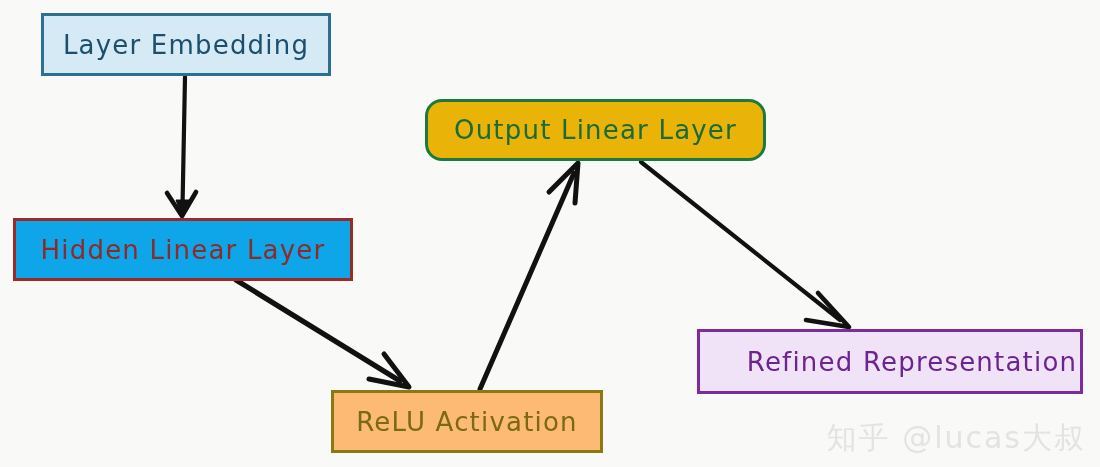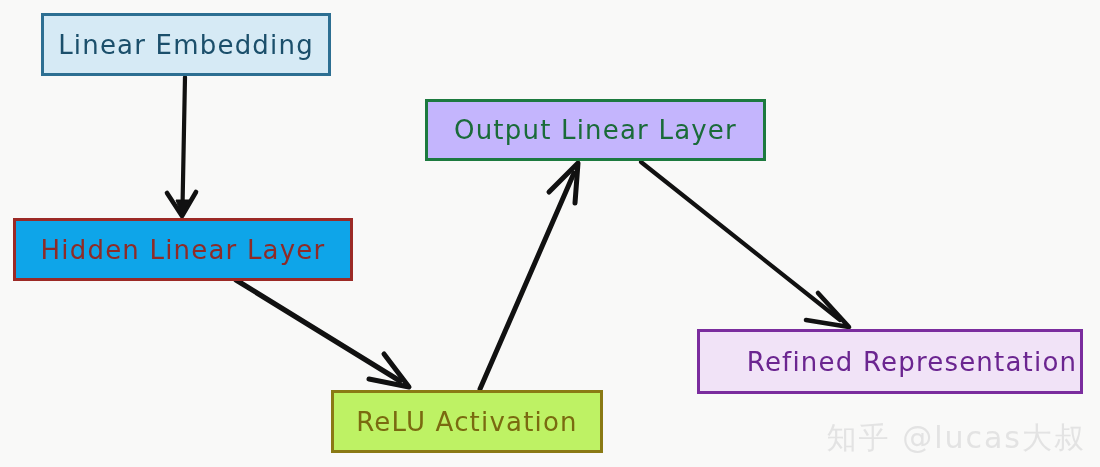--- a/index.html
+++ b/index.html
@@ -91,32 +91,32 @@
       <path d="M 549 192 L 578 163 L 575 203" stroke="#111111" stroke-width="5" fill="none" stroke-linecap="round" stroke-linejoin="round"></path>
     </g>
 
     <g>
       <path d="M 641 162 L 840 320" stroke="#111111" stroke-width="4.2" fill="none" stroke-linecap="round"></path>
       <path d="M 818 293 L 849 327 L 806 320" stroke="#111111" stroke-width="4.6" fill="none" stroke-linecap="round" stroke-linejoin="round"></path>
     </g>
   </svg>
 
   <div class="node" id="node-input-embedding" style="left: 41px; top: 13px; width: 290px; height: 63px; background: rgb(214, 234, 245); border-color: rgb(45, 111, 146);">
-    <span class="node-label" style="color: rgb(27, 79, 107);">Linear Embedding</span>
+    <span class="node-label" style="color: rgb(27, 79, 107);">Layer Embedding</span>
   </div>
 
   <div class="node" id="node-hidden-linear" style="left: 13px; top: 218px; width: 340px; height: 63px; background: #0ea5e9; border-color: rgb(156, 42, 38);">
     <span class="node-label" style="color: rgb(142, 43, 39);">Hidden Linear Layer</span>
   </div>
 
-  <div class="node" id="node-output-linear" style="left: 425px; top: 99px; width: 341px; height: 62px; background: #c4b5fd; border-color: rgb(29, 122, 63);">
+  <div class="node" id="node-output-linear" style="left: 425px; top: 99px; width: 341px; height: 62px; background: #eab308; border-color: rgb(29, 122, 63); border-radius: 17px;">
     <span class="node-label" style="color: rgb(26, 107, 57);">Output Linear Layer</span>
   </div>
 
-  <div class="node" id="node-relu" style="left: 331px; top: 390px; width: 272px; height: 63px; background: #bef264; border-color: rgb(138, 122, 20);">
+  <div class="node" id="node-relu" style="left: 331px; top: 390px; width: 272px; height: 63px; background: #fdba74; border-color: rgb(138, 122, 20);">
     <span class="node-label" style="color: rgb(122, 106, 16);">ReLU Activation</span>
   </div>
 
   <div class="node" id="node-refined" style="left: 697px; top: 329px; width: 386px; height: 65px; background: rgb(241, 227, 247); border-color: rgb(123, 45, 158);">
     <span class="node-label" style="color: rgb(107, 37, 144); margin-left: 44px;">Refined Representation</span>
   </div>
 
   <div id="watermark" style="color: rgb(227, 227, 227);">知乎 @lucas大叔</div>
 
 </div>

